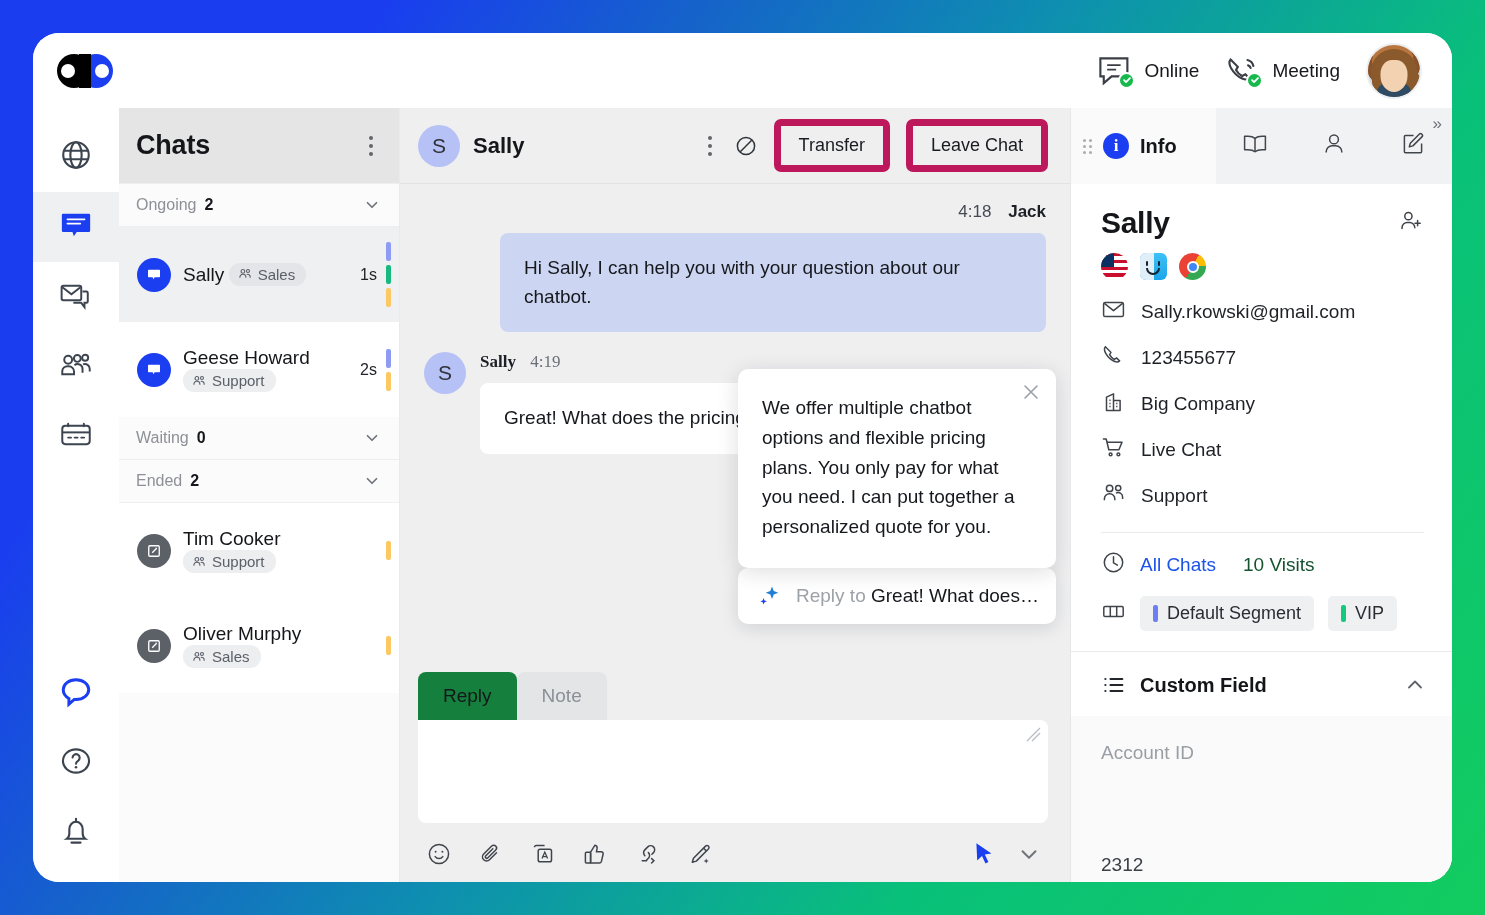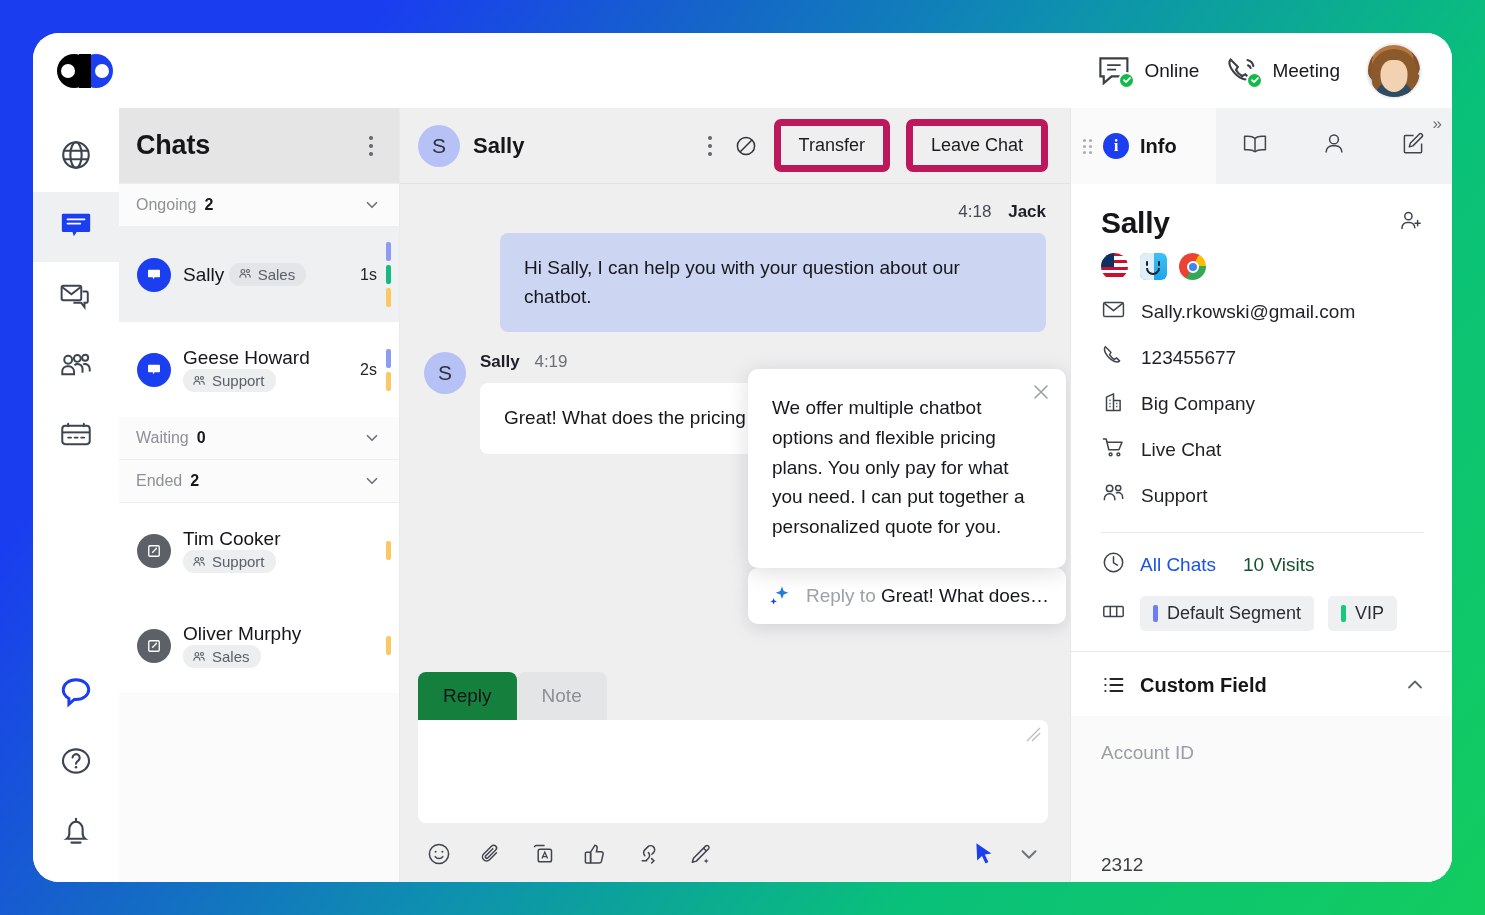--- a/index.html
+++ b/index.html
@@ -187,32 +187,32 @@
     max-width: 546px;
   }
   .msg-row-in { display: flex; margin-top: 20px; }
   .in-avatar {
     width: 42px; height: 42px; border-radius: 50%;
     background: #b6c1f5; color: #2f3138;
     display: flex; align-items: center; justify-content: center;
     font-size: 21px; margin-right: 14px; flex: 0 0 42px;
   }
   .in-col { flex: 1; min-width: 0; }
-  .in-head { font-size: 17px; color: #6b6f77; margin-bottom: 11px; }
+  .in-head { font-size: 17px; color: #6b6f77; margin-bottom: 11px; font-family: Liberation Serif, serif; }
   .in-head .who { font-weight: bold; color: #1c1f25; margin-right: 10px; }
   .bubble-in {
     background: #fff; color: #16181d;
     border-radius: 8px; padding: 21px 24px;
     font-size: 19px; line-height: 1.5;
     max-width: 566px; overflow: hidden; white-space: nowrap;
   }
 
   
   .ai-popup {
-    position: absolute; right: 4px; top: 185px;
+    position: absolute; right: 14px; top: 185px;
     width: 334px; z-index: 20; padding-left: 16px;
   }
   .ai-card {
     background: #fff; border-radius: 10px;
     padding: 24px 24px 26px 24px;
     box-shadow: 0 4px 22px rgba(18,22,33,0.14);
     position: relative;
   }
   .ai-card p { font-size: 19px; line-height: 1.57; color: #15181d; }
   .ai-close {

